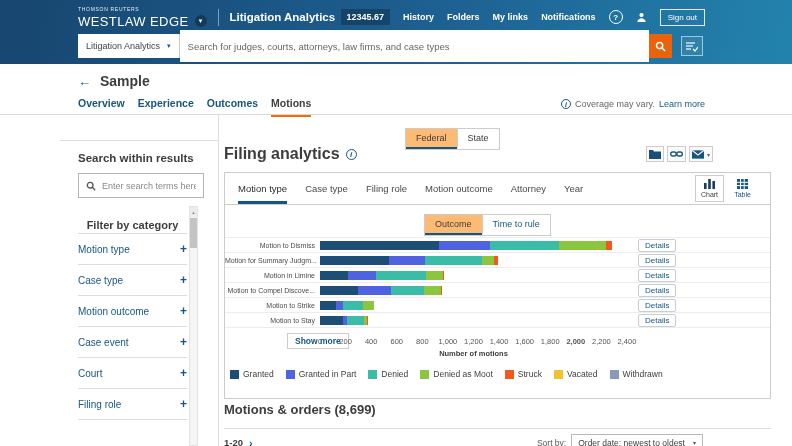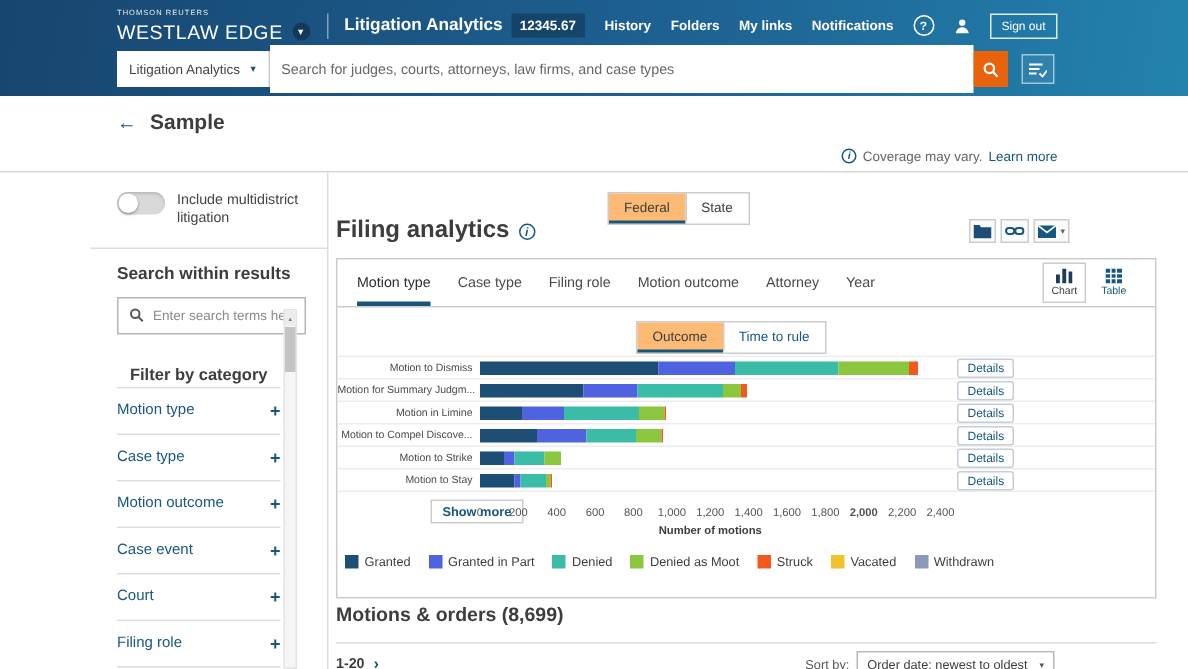--- a/index.html
+++ b/index.html
@@ -191,34 +191,34 @@
             </svg>
         </span>
       </button>
     </div>
   </div>
 
   <div class="back-row">
     <span class="back-arrow">←</span>
     <span class="page-title">Sample</span>
   </div>
+  <div class="page-tabs" id="page-tabs">
+      <span class="ptab">Overview</span>
+      <span class="ptab">Experience</span>
+      <span class="ptab">Outcomes</span>
+      <span class="ptab active">Motions</span>
+    </div>
   <div class="coverage">
     <span class="info-i">i</span>
     <span>Coverage may vary.</span>
     <span class="link">Learn more</span>
   </div>
   <div class="head-divider"></div>
 
   <div class="sidebar">
-    <div class="toggle-row">
-      <span class="toggle">
-          <span class="toggle-knob"></span>
-        </span>
-      <span class="toggle-label">Include multidistrict litigation</span>
-    </div>
     <div class="side-hr"></div>
     <div class="sws-heading">Search within results</div>
     <div class="sws-box">
       <span style="display:inline-flex;">
         <svg width="10" height="10" viewBox="0 0 12 12" fill="none" stroke="#555" stroke-width="1.6">
             <circle cx="5" cy="5" r="3.4"></circle>
             <line x1="7.6" y1="7.6" x2="11" y2="11"></line>
           </svg>
       </span>
       <input class="sws-input" placeholder="Enter search terms here..." style="">

